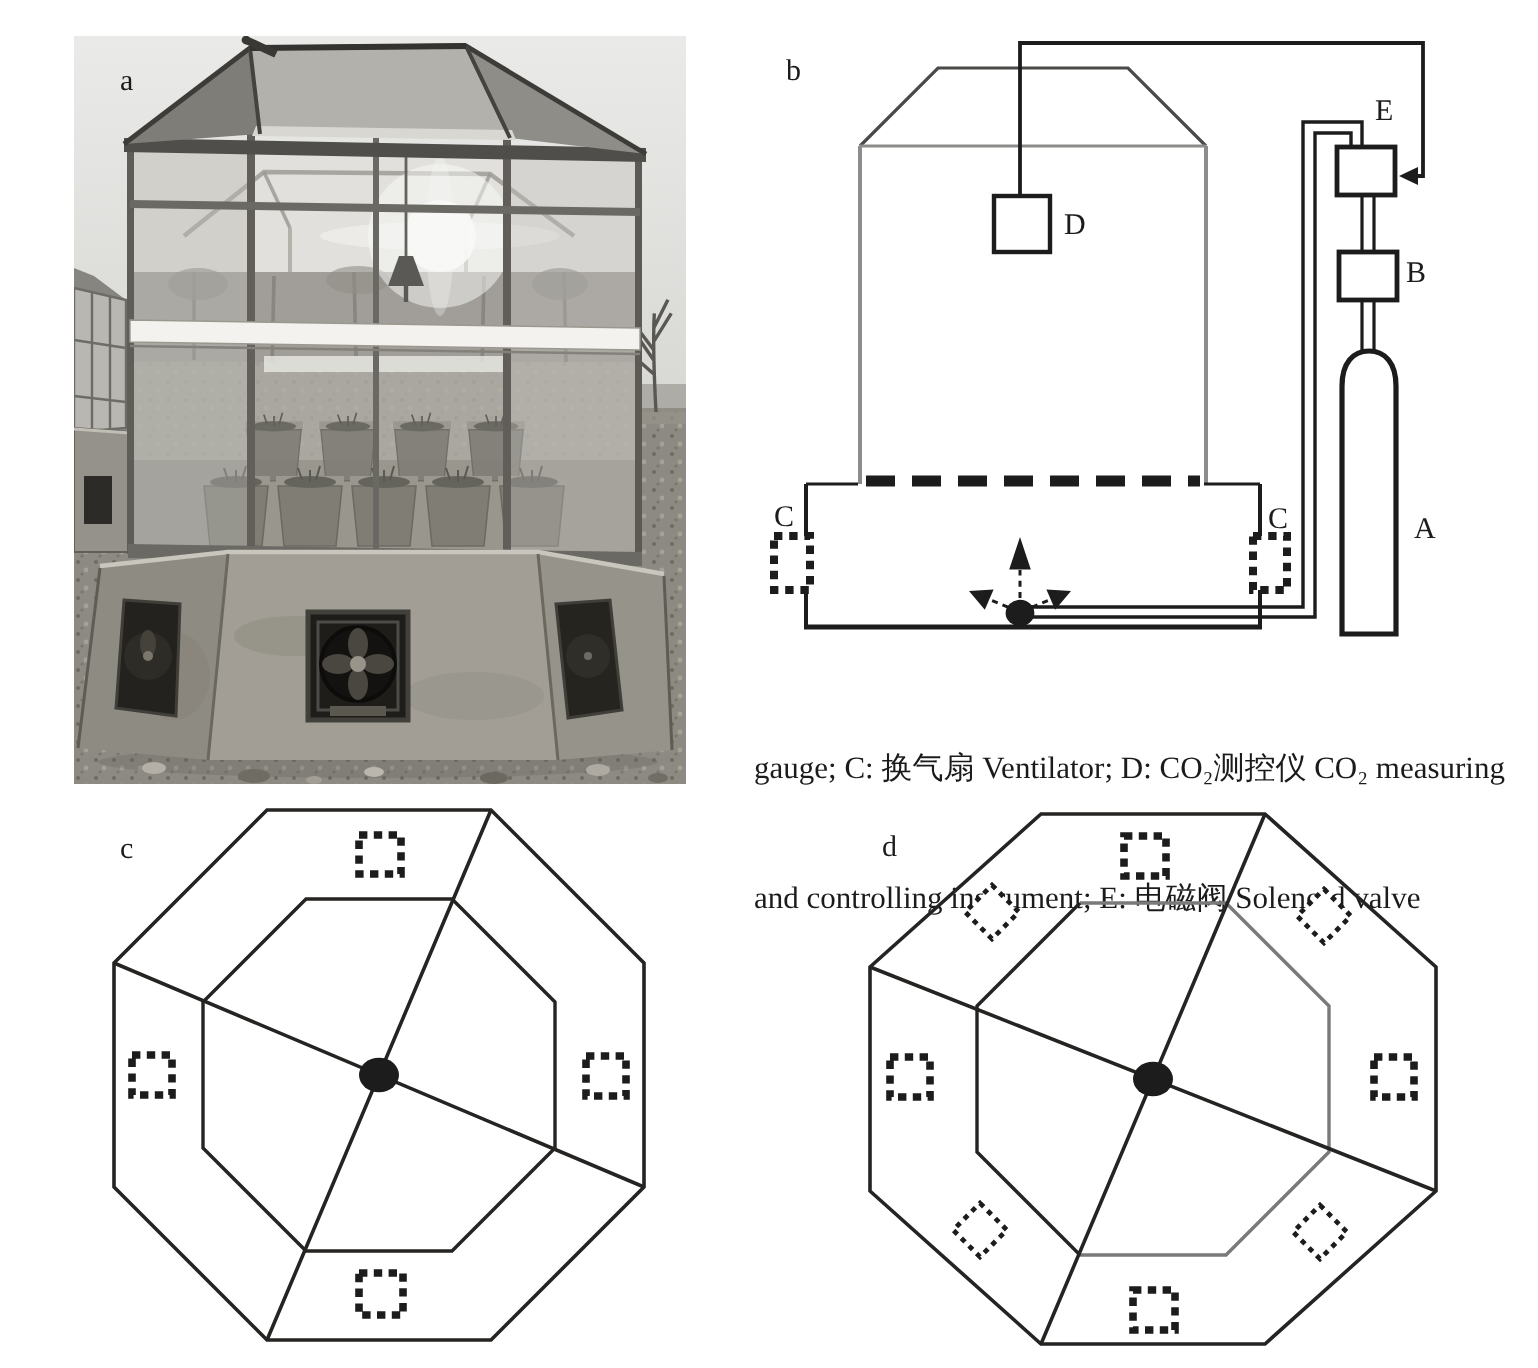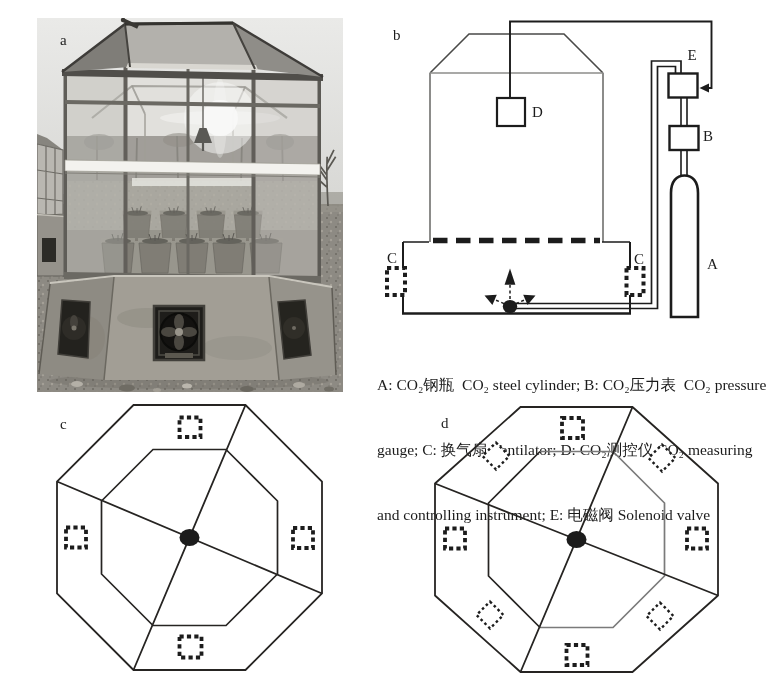--- a/index.html
+++ b/index.html
@@ -217,21 +217,20 @@
       <path d="M510,299 L510,285" stroke-width="1.5" stroke-dasharray="3 2.6" fill="none"></path>
       <polygon points="510,268.5 504.6,284.8 515.4,284.8" stroke="none"></polygon>
       <path d="M504,303.6 L495,299.8" stroke-width="1.5" stroke-dasharray="3 2.6" fill="none"></path>
       <polygon points="484.5,295.5 496.8,294.8 492.4,304.9" stroke="none"></polygon>
       <path d="M516,303.6 L525,299.8" stroke-width="1.5" stroke-dasharray="3 2.6" fill="none"></path>
       <polygon points="535.5,295.5 523.2,294.8 527.6,304.9" stroke="none"></polygon>
     </g>
   </svg>
 
   <div id="caption">
-    <div>A: CO₂钢瓶  CO₂ steel cylinder; B: CO₂压力表  CO₂ pressure</div>
     <div>gauge; C: 换气扇 Ventilator; D: CO₂测控仪 CO₂ measuring</div>
     <div>and controlling instrument; E: 电磁阀 Solenoid valve</div>
   </div>
 
   <svg class="panel" style="left:24px;top:398px" width="321" height="286" viewBox="24 398 321 286">
     <text class="plabel" x="60" y="429">c</text>
     <polygon points="133.5,405 245.5,405 322,481.5 322,593.5 245.5,670 133.5,670 57,593.5 57,481.5" fill="none" stroke="#262422" stroke-width="1.8"></polygon>
     <polygon points="153,449.5 226,449.5 277.5,501 277.5,574 226,625.5 153,625.5 101.5,574 101.5,501" fill="none" stroke="#262422" stroke-width="1.7"></polygon>
     <path d="M245.5,405 L133.5,670 M57,481.5 L322,593.5" stroke="#262422" stroke-width="1.8"></path>
     <ellipse cx="189.5" cy="537.5" rx="10" ry="8.6" fill="#1c1c1c"></ellipse>

